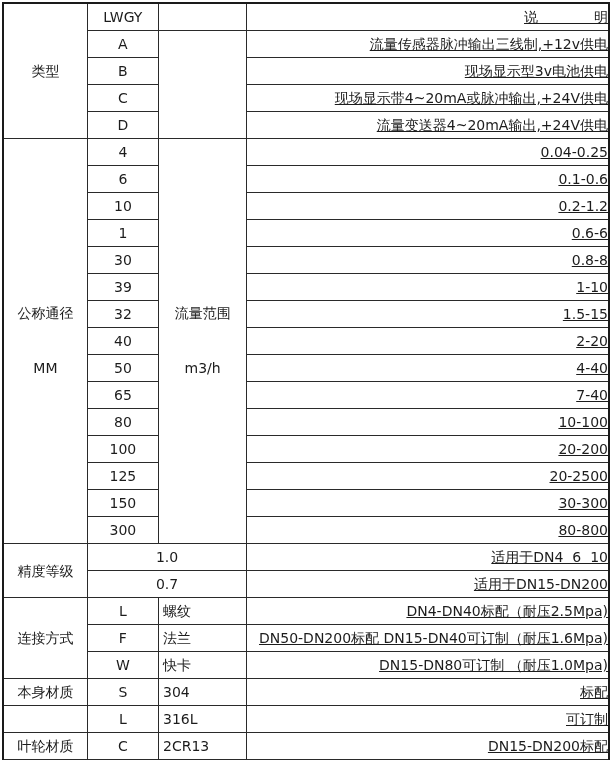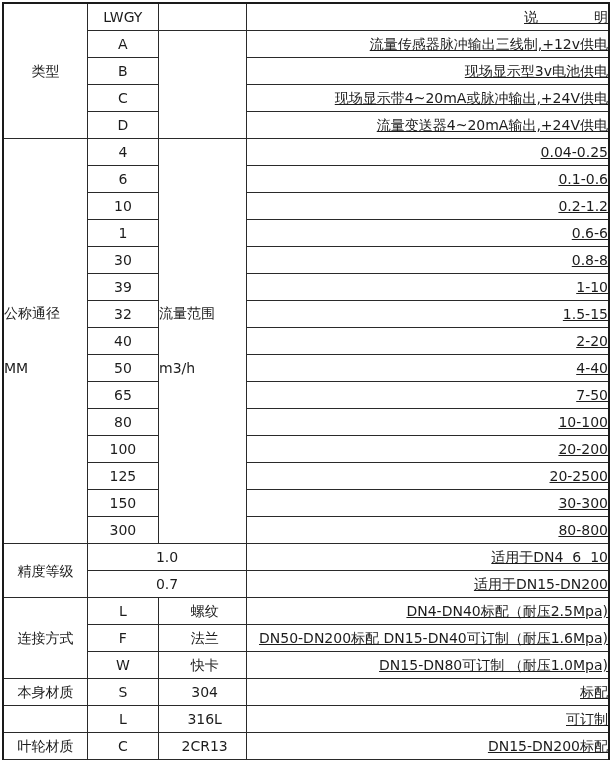--- a/index.html
+++ b/index.html
@@ -17,23 +17,23 @@
     height:26px;
     font-size:14px;
     line-height:18px;
     padding:0;
     white-space:pre;
     overflow:hidden;
     vertical-align:middle;
     background:#ffffff;
   }
   td.center{text-align:center;}
-  td.leftpad{text-align:center;padding-left:4px;}
+  td.leftpad{text-align:left;padding-left:4px;}
   td.desc{text-align:right;padding-left:3px;text-decoration:underline;}
-  td.twoline div{text-align:left;line-height:19px;}
+  td.twoline div{text-align:center;line-height:19px;}
 </style>
 </head>
 <body>
 
 <div class="wrap">
 <table>
   <colgroup>
     <col style="width:84px">
         <col style="width:71px">
         <col style="width:88px">
@@ -104,21 +104,21 @@
   <tr>
           <td class="center">40</td>
           <td class="desc">2-20</td>
         </tr>
   <tr>
           <td class="center">50</td>
           <td class="desc">4-40</td>
         </tr>
   <tr>
           <td class="center">65</td>
-          <td class="desc">7-50</td>
+          <td class="desc">7-40</td>
         </tr>
   <tr>
           <td class="center">80</td>
           <td class="desc">10-100</td>
         </tr>
   <tr>
           <td class="center">100</td>
           <td class="desc">20-200</td>
         </tr>
   <tr>

